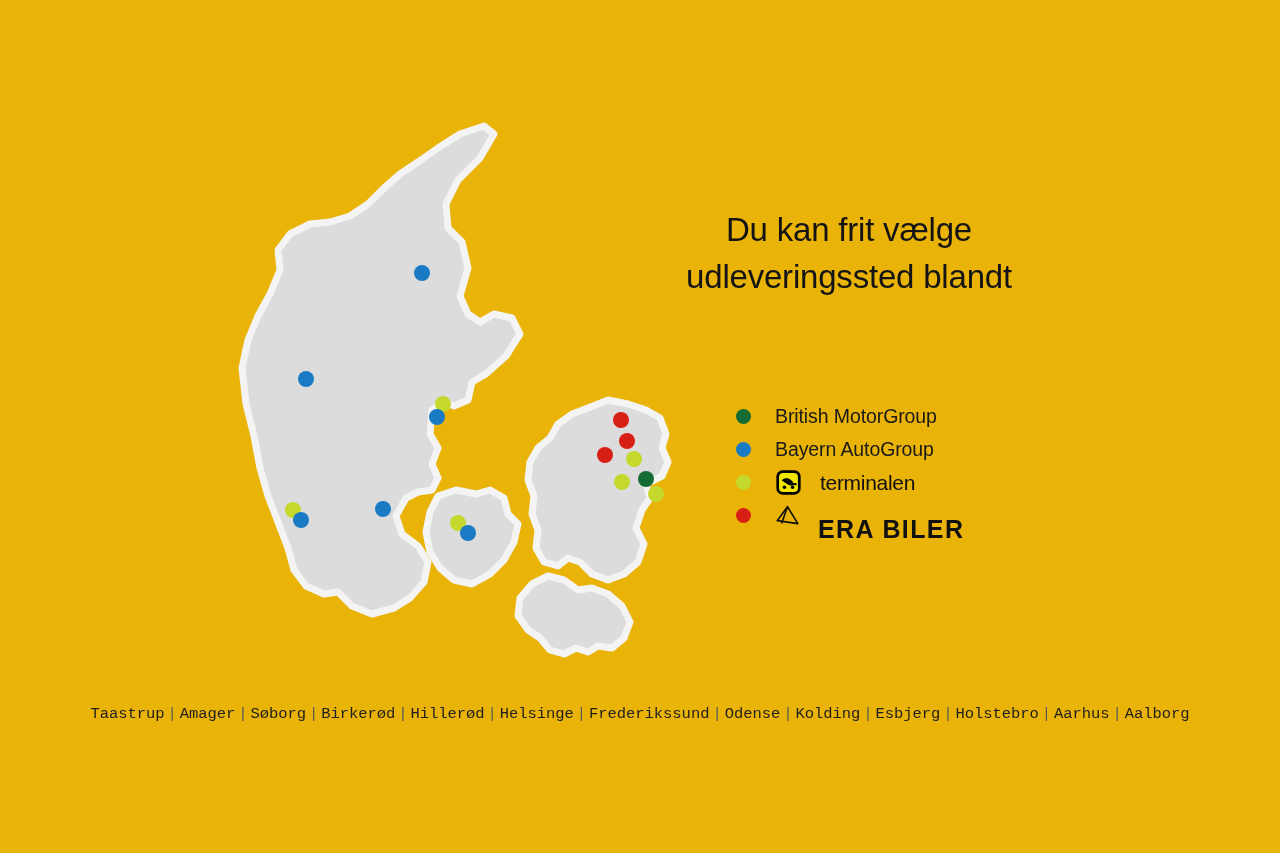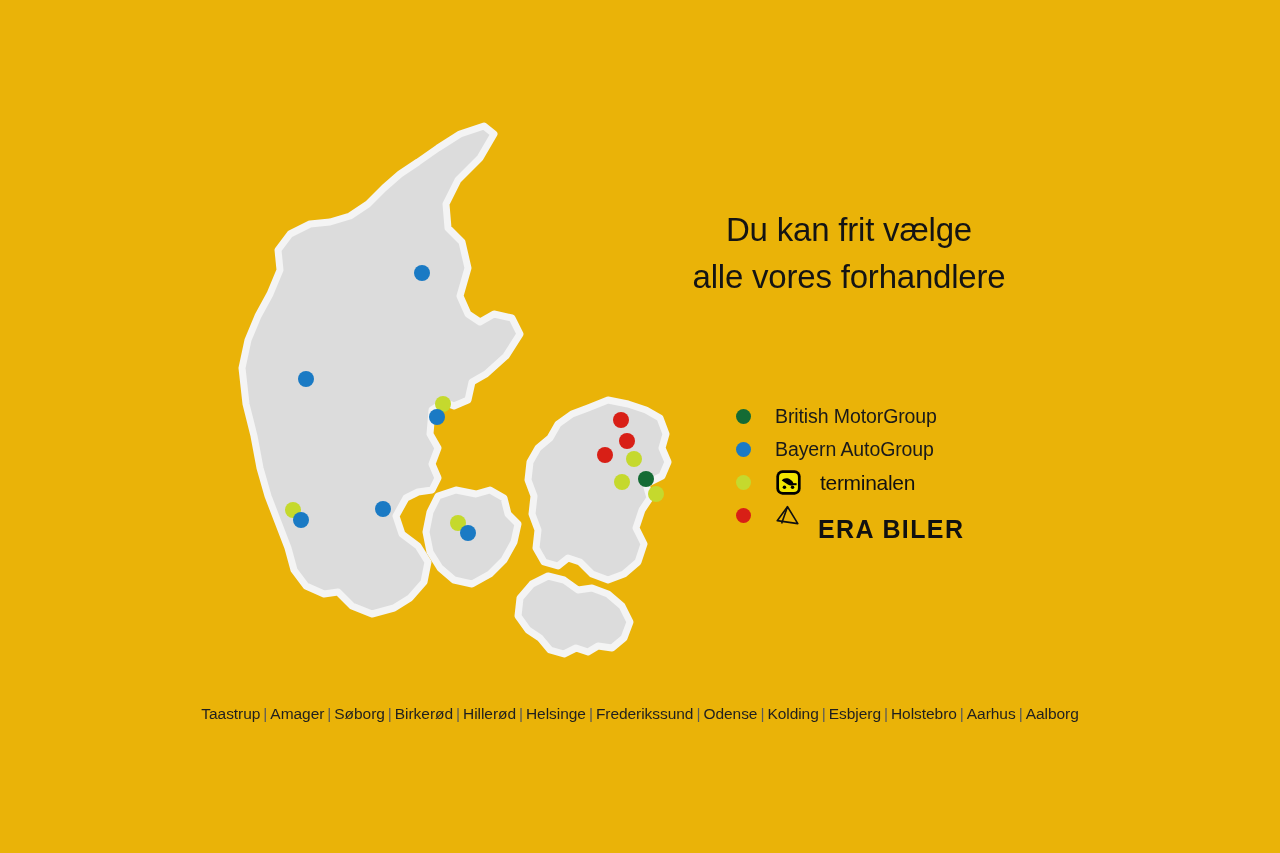--- a/index.html
+++ b/index.html
@@ -108,20 +108,21 @@
   
   #city-list {
     position: absolute;
     left: 0;
     top: 705px;
     width: 1280px;
     text-align: center;
     font-size: 15.5px;
     color: #1f1f1f;
     letter-spacing: -0.05px;
+    font-family: Liberation Mono, monospace;
   }
   #city-list .sep { color: #5a5a5a; padding: 0 3px; }
   #city-list .city { white-space: nowrap; }
 </style>
 </head>
 <body style="background: rgb(255, 255, 255);">
 
 <div id="stage">
 
   <div id="map-wrap">
@@ -183,21 +184,21 @@
         <circle cx="402" cy="341" r="8" fill="#c5d92d"></circle>
         <circle cx="390" cy="364" r="8" fill="#c5d92d"></circle>
         <circle cx="414" cy="361" r="8" fill="#146b34"></circle>
         <circle cx="424" cy="376" r="8" fill="#c5d92d"></circle>
       </g>
     </svg>
   </div>
 
   <div id="headline" style="color: rgb(20, 20, 20);">
     <span class="hl-line">Du kan frit vælge</span>
-    <span class="hl-line">alle vores forhandlere</span>
+    <span class="hl-line">udleveringssted blandt</span>
   </div>
 
   <div id="legend">
 
     <div class="legend-row">
       <span class="legend-dot" style="background:#146b34"></span>
       <span class="legend-label">British MotorGroup</span>
     </div>
 
     <div class="legend-row">

